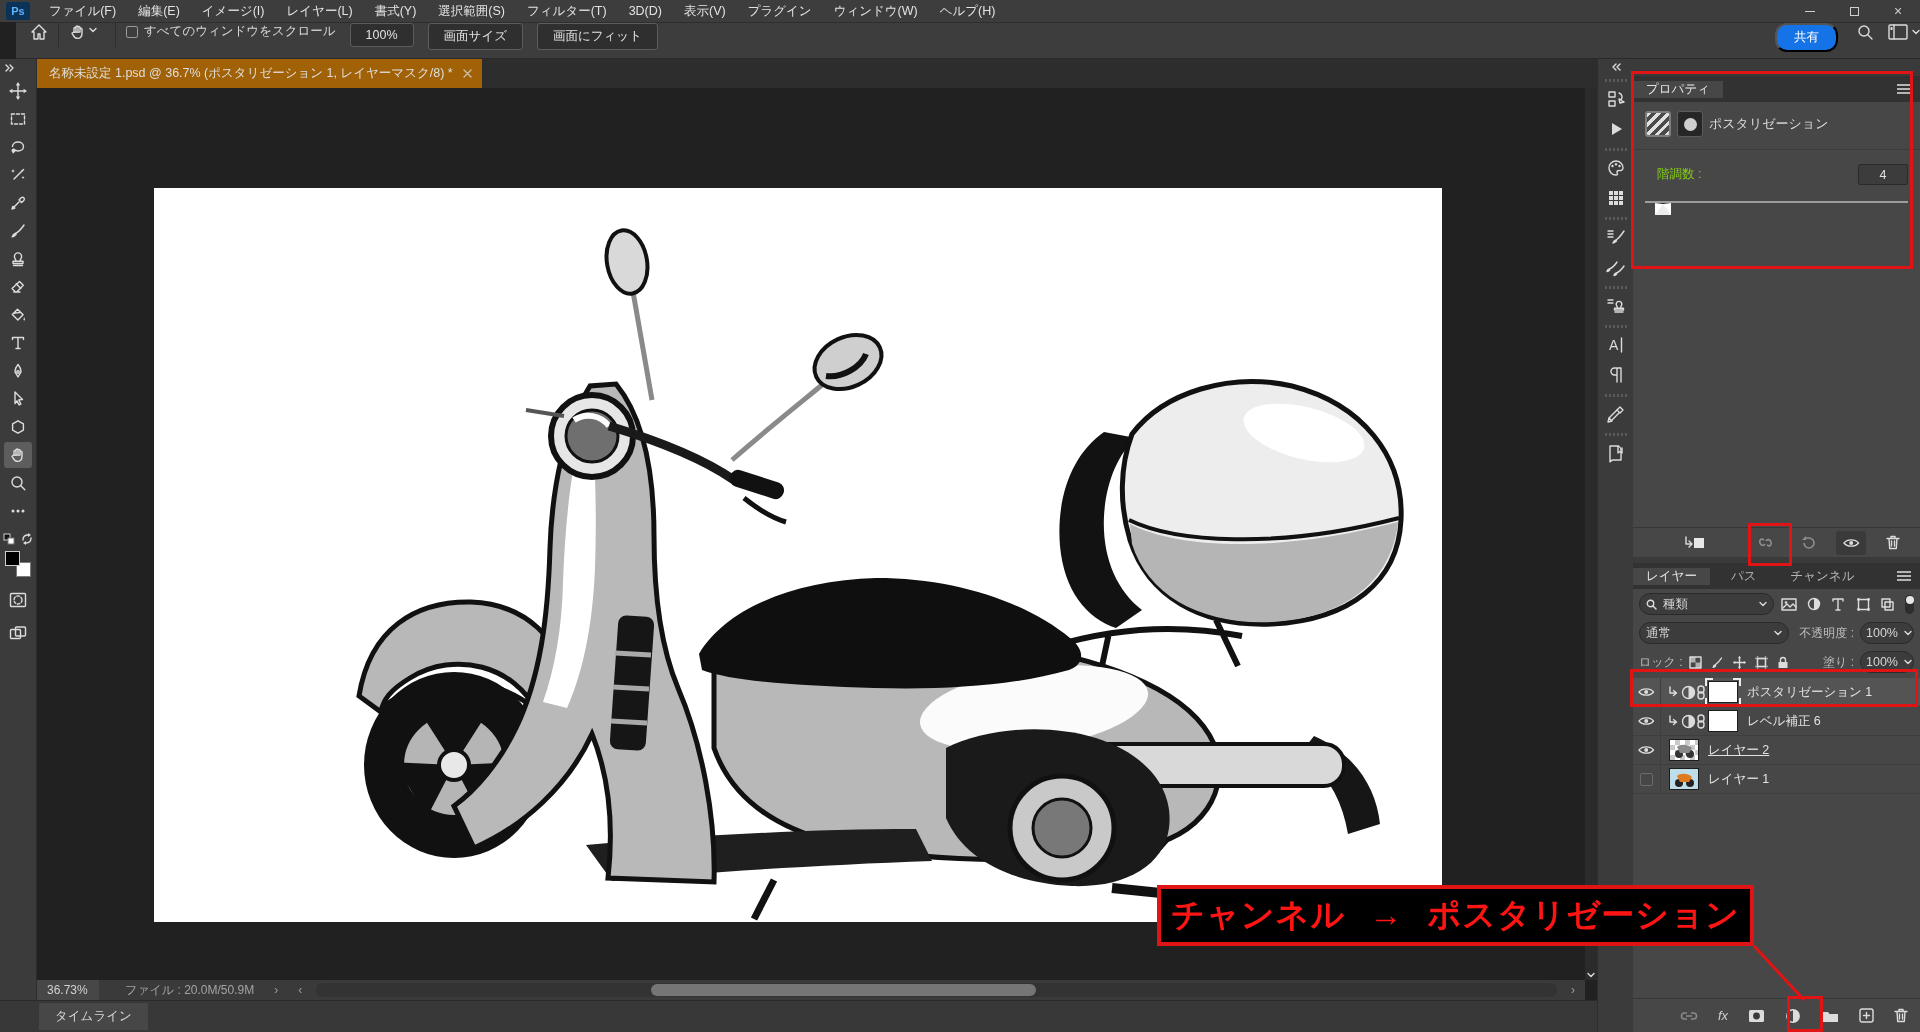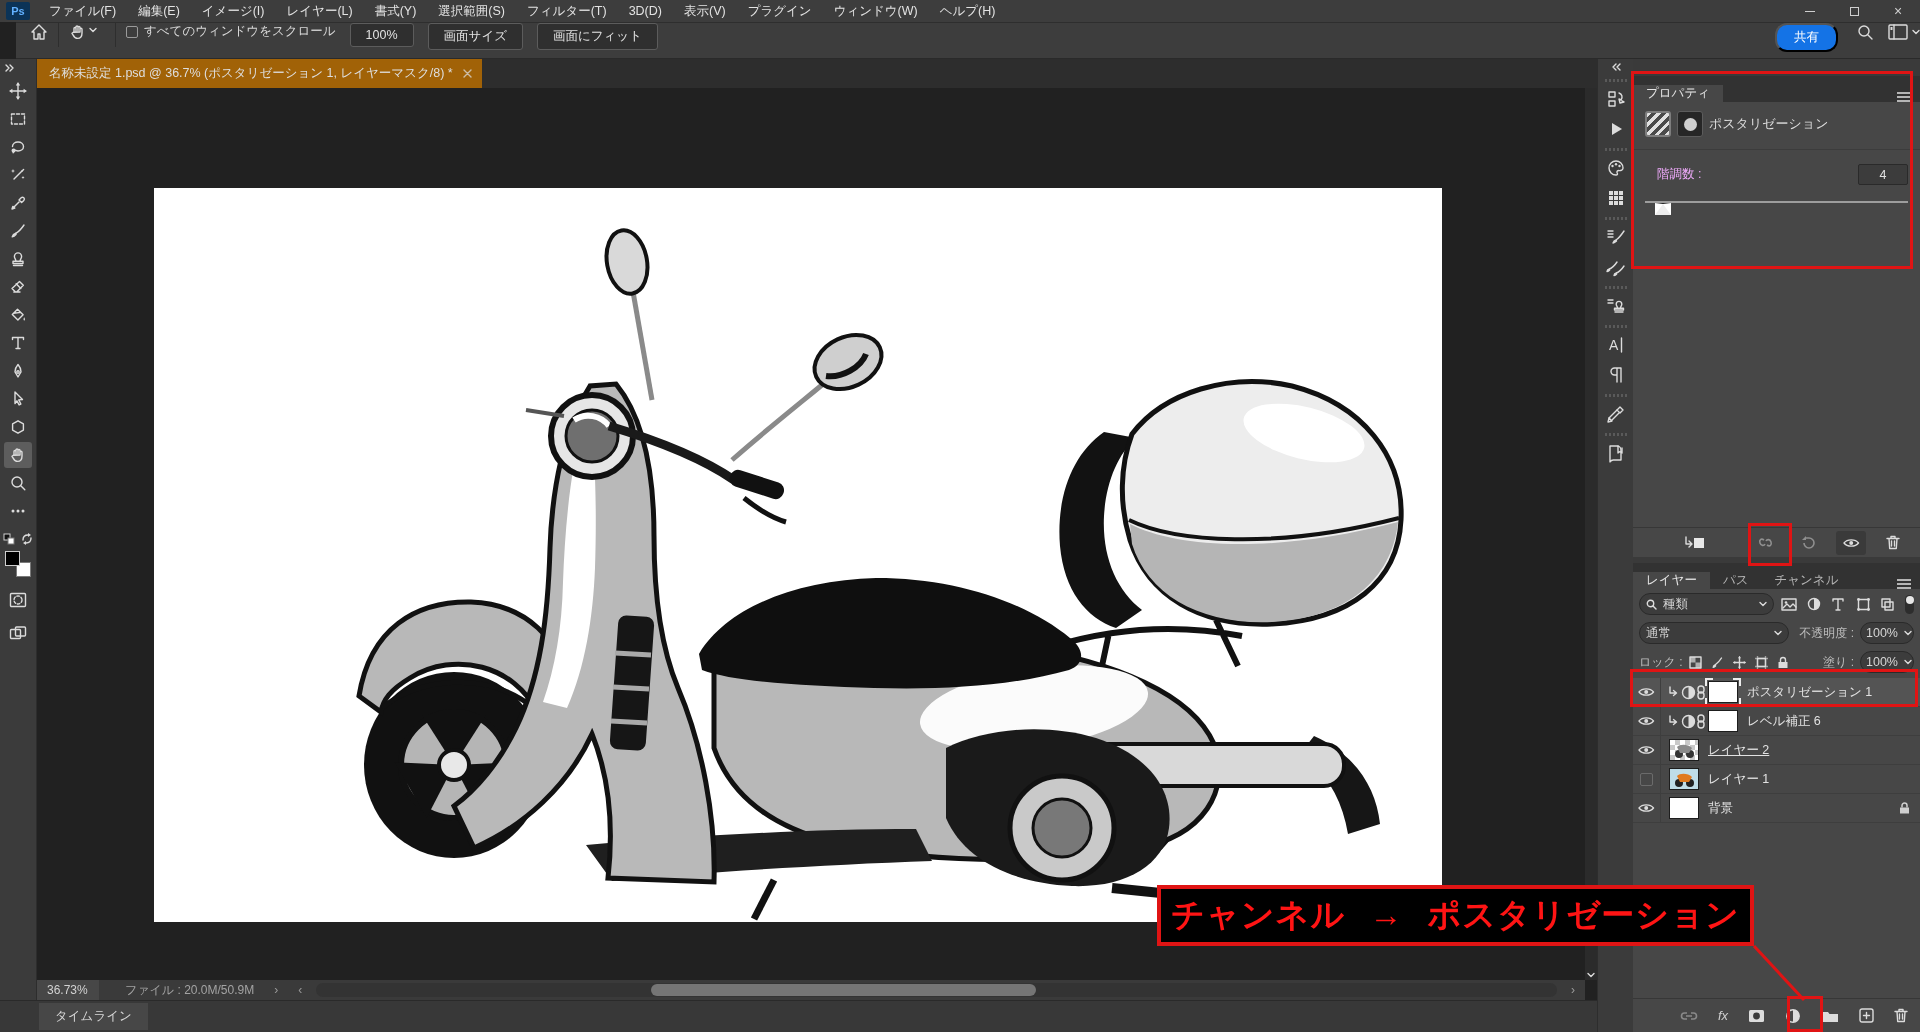--- a/index.html
+++ b/index.html
@@ -78,35 +78,35 @@
 
   
   .dock{ position:absolute; left:1597px; top:59px; width:36px; height:973px; background:#3b3b3b; border-left:1px solid #2d2d2d;
     display:flex; flex-direction:column; align-items:center; }
   .dock-collapse{ height:16px; display:flex; align-items:center; }
   .grip{ width:22px; height:3px; margin:4px 0 2px; background:repeating-linear-gradient(90deg,#5a5a5a 0 2px,transparent 2px 4px); }
   .dock-btn{ width:32px; height:30px; display:flex; align-items:center; justify-content:center; }
 
   
   .panels{ position:absolute; left:1633px; top:59px; width:287px; height:973px; background:#3a3a3a; display:flex; flex-direction:column; }
-  .tabrow{ height:26px; background:#323232; display:flex; align-items:flex-end; }
+  .tabrow{ height:26px; background:#323232; display:flex; align-items:center;gap:8px; }
   .ptab{ display:flex; align-items:center; padding:0 13px; font-size:12.5px; color:#b5b5b5; }
   .ptab.active{ background:#474747; color:#e4e4e4; }
   .tab-menu{ margin-left:auto; display:flex; align-items:center; padding-right:9px; }
   .props-body{ height:425px; background:#474747; padding:9px 12px 0; }
   .props-head{ display:flex; align-items:center; gap:6px; }
   .adj-badge{ width:26px; height:26px; border:2px solid #7d7d7d; border-radius:3px;
     background:repeating-linear-gradient(135deg,#e0e0e0 0 3px,#4a4a4a 3px 7px); }
   .mask-badge{ width:26px; height:26px; border:1px solid #5c5c5c; border-radius:3px; background:#262626;
     display:flex; align-items:center; justify-content:center; }
   .mask-badge i{ width:13px; height:13px; border-radius:50%; background:#cfcfcf; display:block; }
   .props-title{ color:#dedede; font-size:13px; }
   .props-div{ height:1px; background:#3c3c3c; margin:12px -12px 14px; }
   .levels-row{ display:flex; align-items:center; }
-  .levels-label{ color:#f0abfc; font-size:12.5px;padding-left:12px; }
+  .levels-label{ color:#84cc16; font-size:12.5px;padding-left:12px; }
   .levels-input{ margin-left:auto; width:50px; height:21px; background:#3c3c3c; border:1px solid #2a2a2a; border-radius:2px;
     color:#e0e0e0; display:flex; align-items:center; justify-content:center; font-size:12.5px; }
   .slider{ margin-top:16px; position:relative; height:14px; }
   .slider .track{ position:absolute; left:0; right:0; top:0; height:2px; background:#9d9d9d; }
   .slider .thumb{ position:absolute; left:2px; top:2px; width:0; height:0;
     border-left:8px solid transparent; border-right:8px solid transparent; border-bottom:11px solid #ededed; }
   .props-footer{ height:30px; background:#474747; border-top:1px solid #373737; display:flex; align-items:center; justify-content:flex-end; gap:12px; padding-right:12px; }
   .pf-btn{ width:30px; height:24px; display:flex; align-items:center; justify-content:center; border-radius:3px; }
   .pf-btn.tile{ background:#3a3a3a; }
   .panel-gap{ height:6px; background:#3a3a3a; }
@@ -831,36 +831,20 @@
           <div class="thumb photo">
             <svg width="28" height="20" viewBox="0 0 28 20" style="position:absolute;inset:0;">
                 <ellipse cx="9" cy="14" rx="4" ry="4" fill="#222"></ellipse>
                 <ellipse cx="20" cy="14" rx="4" ry="4" fill="#222"></ellipse>
                 <path d="M7 7C10 4 18 4 22 8l-3 5H10z" fill="#e07a1f"></path>
               </svg>
           </div>
           <span class="layer-name">レイヤー 1</span>
         </div>
 
-        <div class="layer-row">
-          <div class="eye-cell">
-            <svg width="17" height="12" viewBox="0 0 17 12">
-                <path class="ic" d="M1 6c3.2-4.2 11.3-4.2 14.5 0C12.3 10.2 4.2 10.2 1 6z"></path>
-                <circle cx="8.2" cy="6" r="2" fill="#dcdcdc"></circle>
-              </svg>
-          </div>
-          <div class="thumb"></div>
-          <span class="layer-name">背景</span>
-          <span class="row-lock">
-            <svg width="11" height="12" viewBox="0 0 11 12">
-                <rect x="1" y="5.5" width="9" height="6" fill="#cfcfcf"></rect>
-                <path d="M3 5.5V3.6a2.5 2.5 0 015 0v1.9" stroke="#cfcfcf" fill="none" stroke-width="1.5"></path>
-              </svg>
-          </span>
-        </div>
       </div>
 
       <div style="flex:1"></div>
 
       <div class="layers-footer">
         <span>
           <svg width="18" height="12" viewBox="0 0 18 12">
               <path d="M7 3H4.5a3 3 0 000 6H7M11 3h2.5a3 3 0 010 6H11M6 6h6" stroke="#8a8a8a" fill="none" stroke-width="1.6"></path>
             </svg>
         </span>

